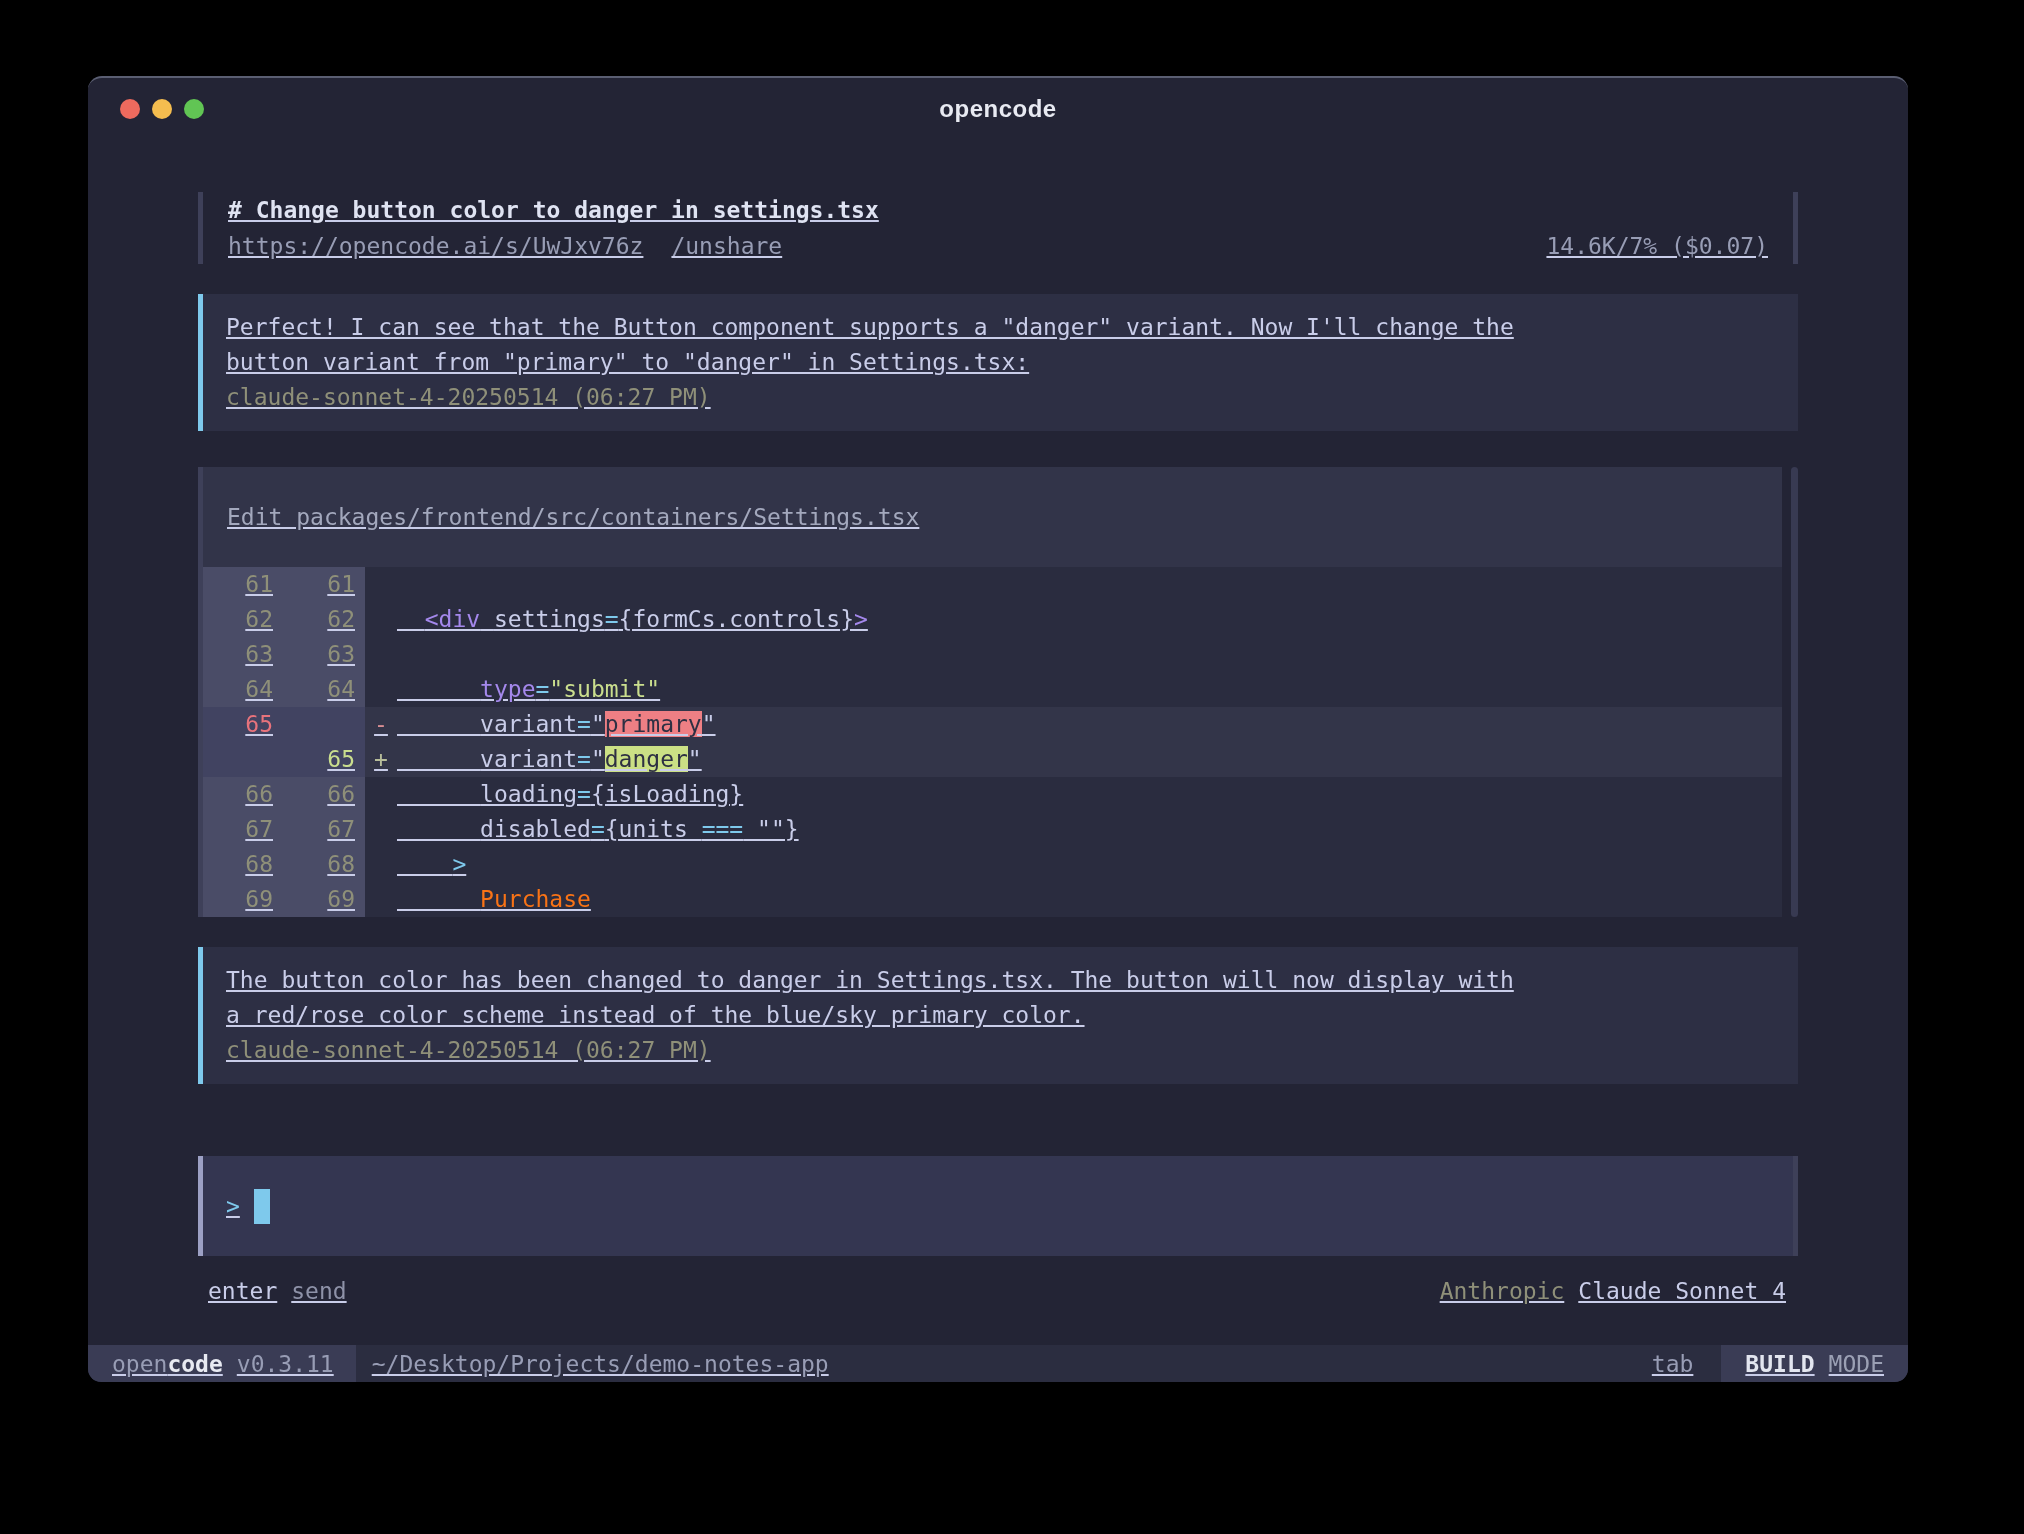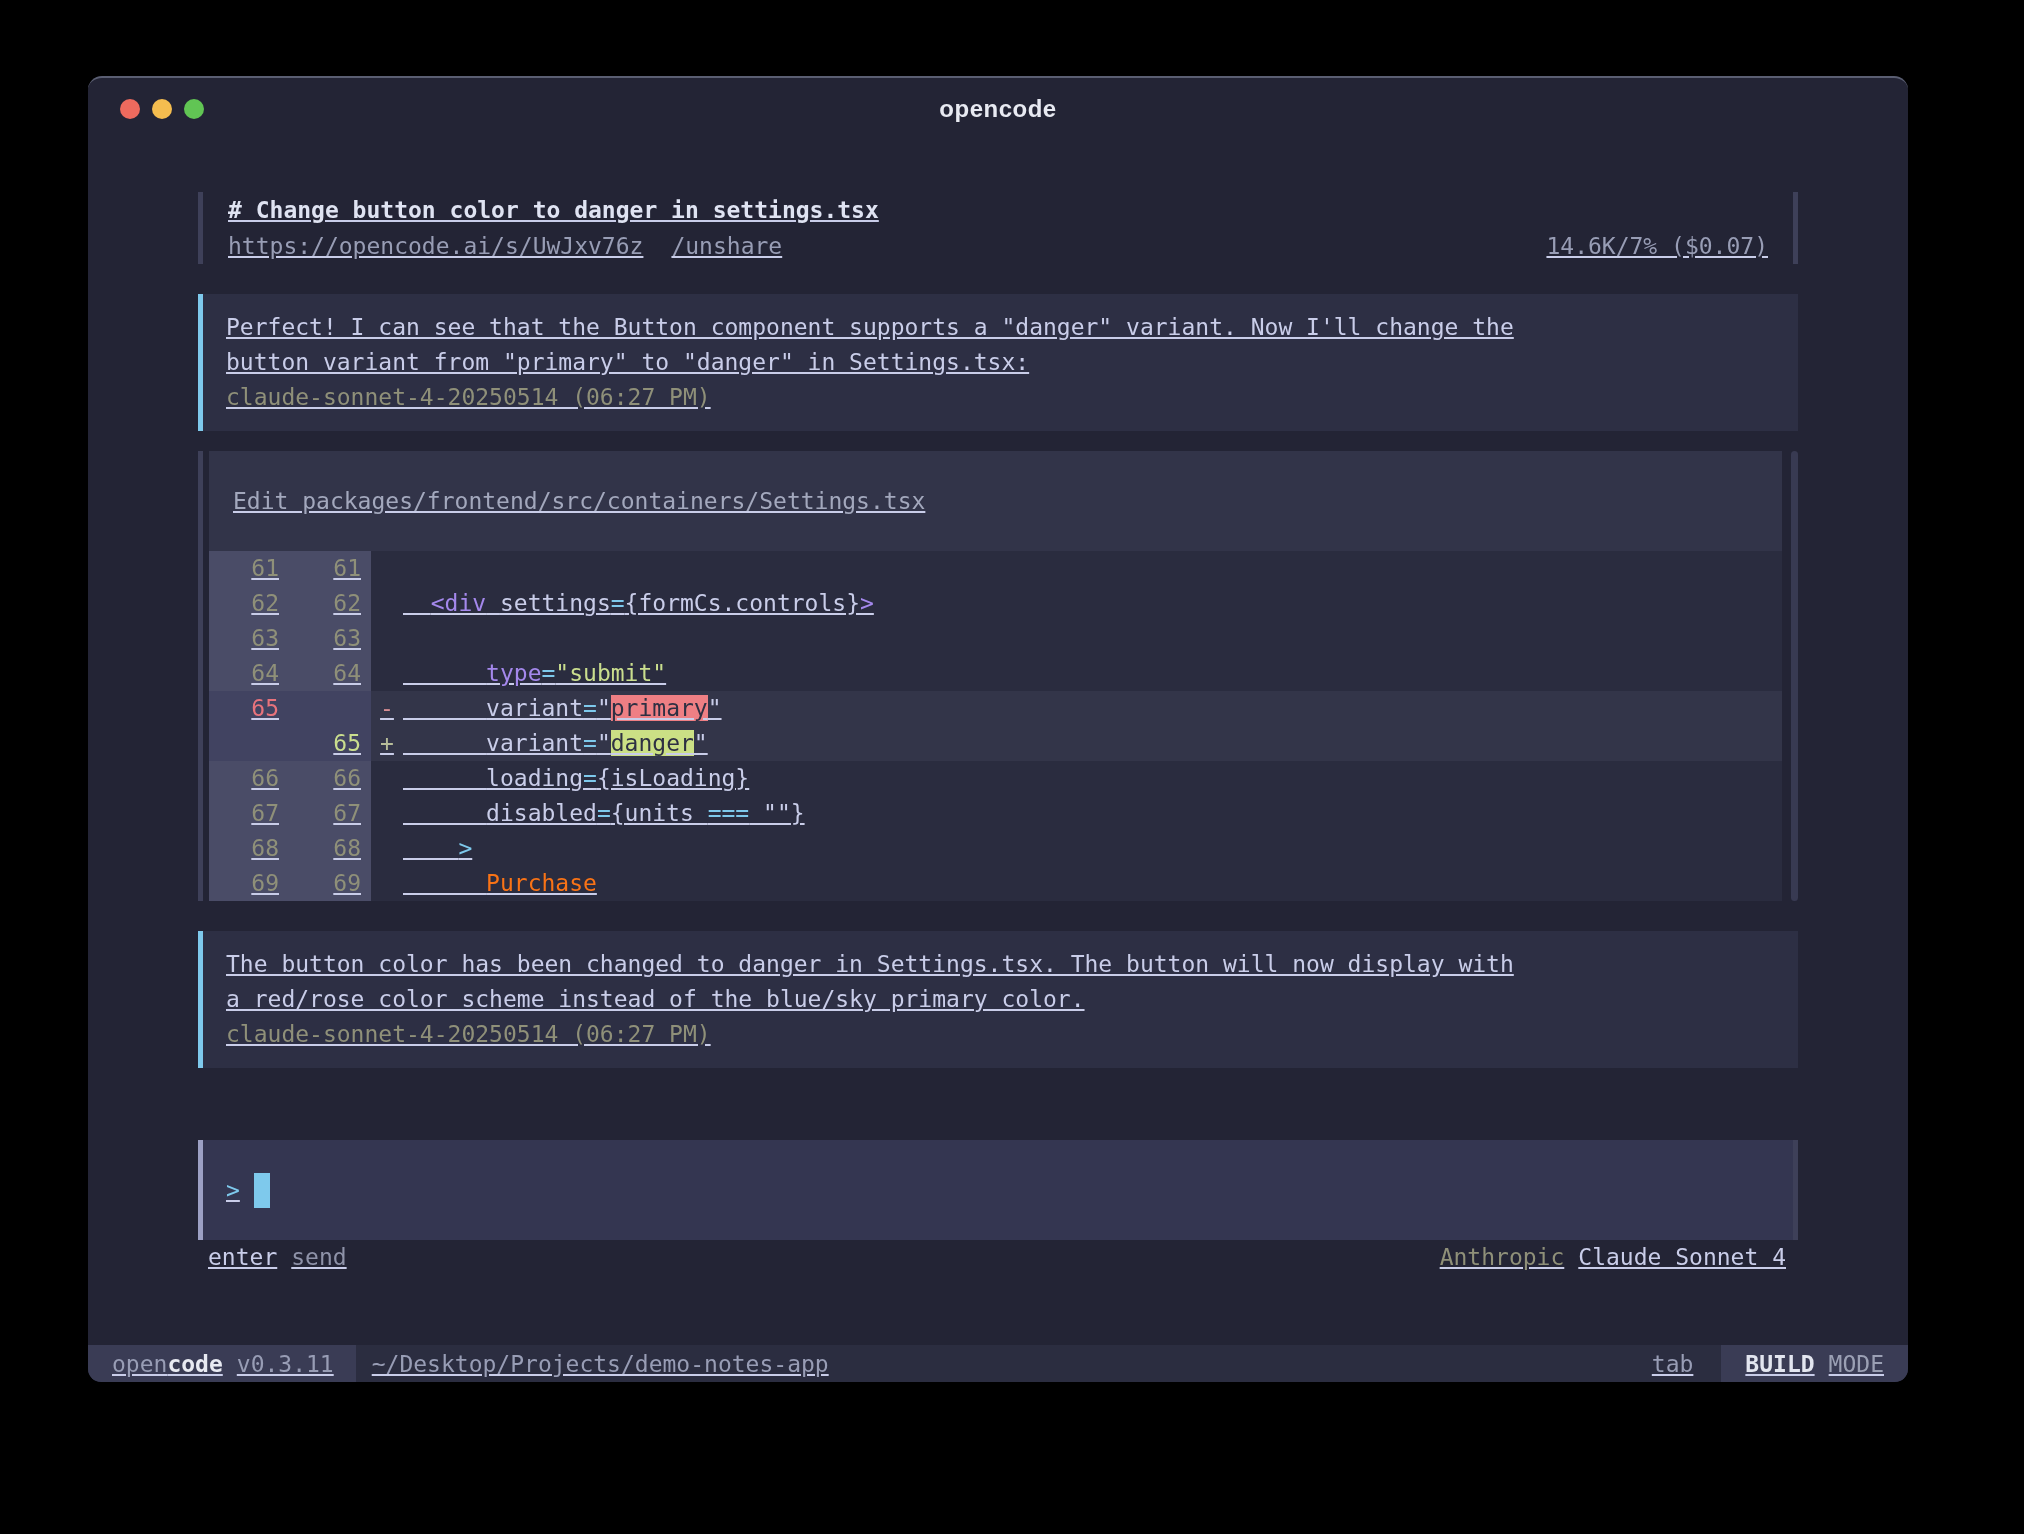--- a/index.html
+++ b/index.html
@@ -74,21 +74,21 @@
   .share-stats{margin-left:auto;color:var(--fg-gray);}
   
   .msg{
     margin-top:30px;background:var(--bg-block);
     border-left:5px solid var(--accent);
     padding:16px 24px 16px 23px;
   }
   .msg-line{line-height:35px;white-space:pre;}
   .msg-meta{line-height:35px;color:var(--fg-olive);white-space:pre;}
   
-  .tool{margin-top:20px;position:relative;padding-left:11px;padding-right:16px;}
+  .tool{margin-top:36px;position:relative;padding-left:5px;padding-right:16px;}
   .tool .lbar{position:absolute;left:0;top:0;bottom:0;width:5px;background:var(--bar);}
   .tool .rbar{position:absolute;right:0;top:0;bottom:0;width:7px;background:var(--scrollbar);border-radius:4px;}
   .tool-head{height:100px;background:var(--bg-toolhead);display:flex;align-items:center;padding-left:24px;color:#a3a8bd;}
   .drow{display:flex;height:35px;line-height:35px;background:var(--bg-row);}
   .drow.removed,.drow.added{background:var(--bg-row-changed);}
   .gutter{display:flex;background:var(--bg-gutter);color:var(--fg-olive);flex:0 0 auto;}
   .drow.removed .gutter,.drow.added .gutter{background:var(--bg-gutter-changed);}
   .gut-old{width:78px;text-align:right;padding-right:8px;}
   .gut-new{width:84px;text-align:right;padding-right:10px;}
   .drow.removed .gut-old{color:var(--redNum);}
@@ -107,21 +107,21 @@
   
   .input-box{
     margin-top:72px;height:100px;background:var(--bg-input);
     border-left:5px solid var(--inputBar);
     display:flex;align-items:center;padding-left:23px;position:relative;
   }
   .input-box .rbar{position:absolute;right:0;top:0;bottom:0;width:5px;background:var(--bar);}
   .prompt-symbol{color:var(--accent);}
   .cursor{display:inline-block;width:16px;height:35px;background:var(--accent);margin-left:14px;vertical-align:middle;}
   
-  .hints{margin-top:0;display:flex;line-height:34px;padding:0 12px 0 10px;text-align:center;}
+  .hints{margin-top:18px;display:flex;line-height:34px;padding:0 12px 0 10px;text-align:center;}
   .hint-key{color:var(--fg);}
   .hint-action{color:#8e92a8;margin-left:14px;}
   .hint-provider{margin-left:auto;color:var(--fg-olive);}
   .hint-model{color:var(--fg);margin-left:14px;}
   
   .statusbar{
     margin-top:auto;height:37px;background:var(--bg-statusbar);
     border-radius:0 0 13px 13px;display:flex;align-items:stretch;overflow:hidden;
     font-size:23px;
   }

